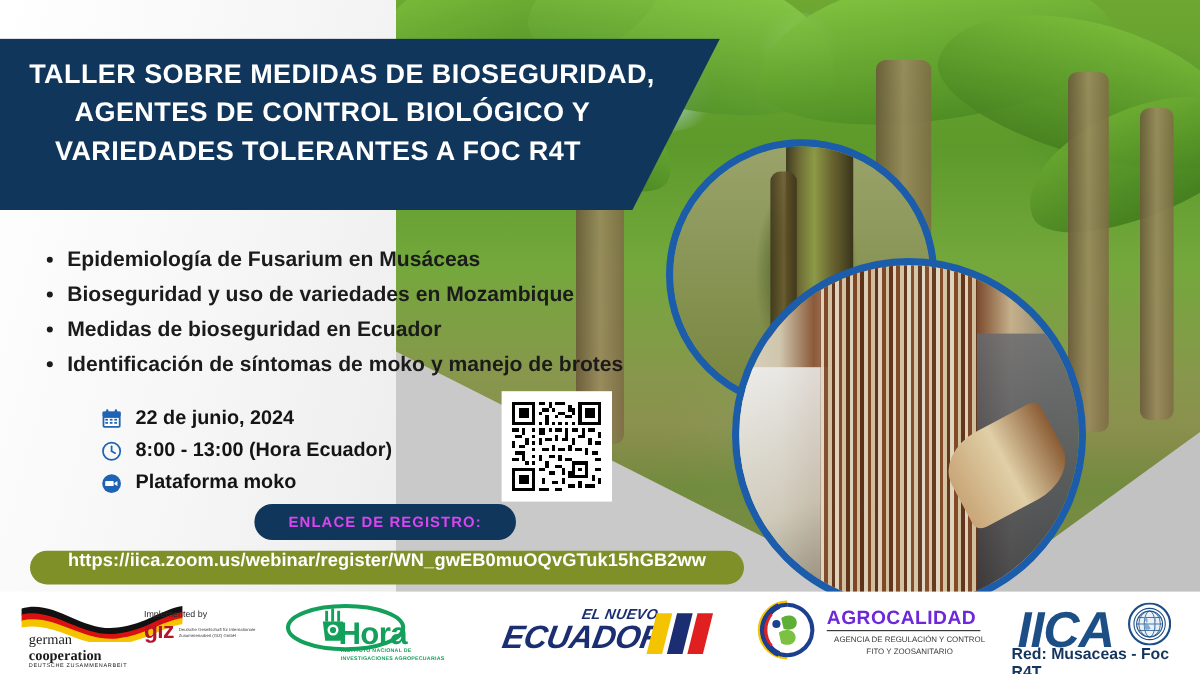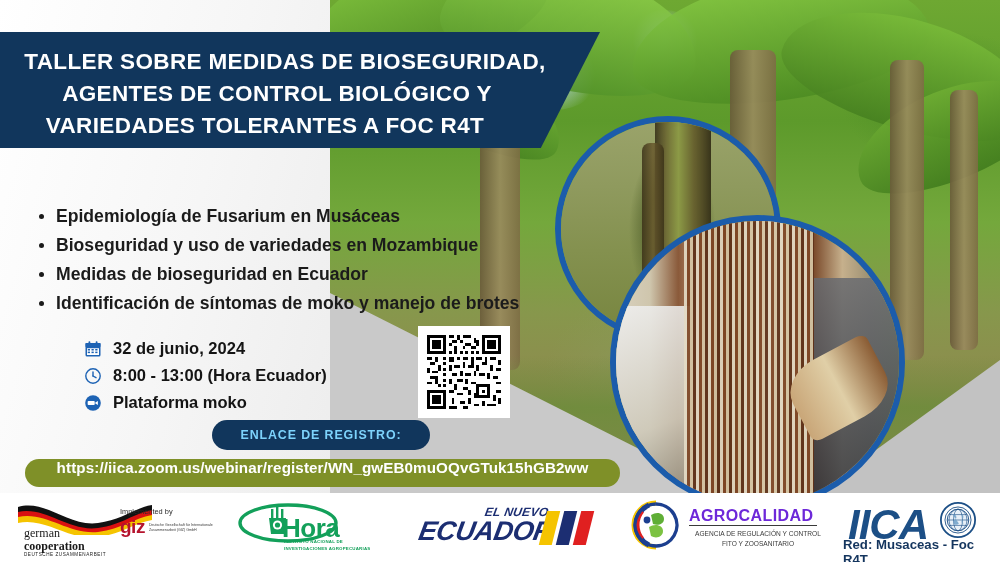--- a/index.html
+++ b/index.html
@@ -58,21 +58,21 @@
     clip-path:polygon(0 0, 0 100%, 420px 100%, 0 58%);
   }
   .gray-wedge .w2{
     position:absolute;left:0;top:0;width:100%;height:100%;
     background:#c2c2c2;
     clip-path:polygon(670px 360px, 670px 505px, 470px 505px);
   }
 
   
   .navy-panel{
-    position:absolute;left:0;top:32px;width:600px;height:116px;
+    position:absolute;left:0;top:32px;width:600px;height:143px;
     background:#11365c;
     clip-path:polygon(0 0, 540px 0, 600px 0, 527px 143px, 0 143px);
     z-index:4;
   }
   .navy-panel h1{
     margin:0;padding:14px 44px 0 14px;
     color:#ffffff;
     font-size:22.5px;line-height:1.42;
     font-weight:bold;letter-spacing:.35px;
     text-align:center;
@@ -129,21 +129,21 @@
   }
 
   
   .reg-btn{
     position:absolute;left:212px;top:420px;width:218px;height:30px;
     background:#11365c;border-radius:15px;z-index:6;
     display:flex;align-items:center;justify-content:center;
     border:none;cursor:pointer;padding:0;
   }
   .reg-btn span{
-    color:#7dd3fc;font-size:12.4px;font-weight:bold;letter-spacing:.9px;
+    color:#d946ef;font-size:12.4px;font-weight:bold;letter-spacing:.9px;
     font-family:"Liberation Sans", sans-serif;
   }
 
   
   .url-pill{
     position:absolute;left:25px;top:459px;width:595px;height:28px;
     background:#7f9028;border-radius:14px;z-index:6;
     display:flex;align-items:flex-start;justify-content:center;
     text-decoration:none;
   }
@@ -370,21 +370,21 @@
               <rect x="10" y="12" width="3" height="2"></rect>
               <rect x="15" y="12" width="3" height="2"></rect>
             <rect x="5" y="15.5" width="3" height="2"></rect>
               <rect x="10" y="15.5" width="3" height="2"></rect>
               <rect x="15" y="15.5" width="3" height="2"></rect>
           </g>
           <rect x="6" y="1.5" width="2.4" height="4" rx="1" fill="#1e63b4"></rect>
           <rect x="15.6" y="1.5" width="2.4" height="4" rx="1" fill="#1e63b4"></rect>
         </svg>
       </span>
-      <span class="txt">32 de junio, 2024</span>
+      <span class="txt">22 de junio, 2024</span>
     </div>
     <div class="row">
       <span class="ico">
         <svg width="18" height="18" viewBox="0 0 24 24" aria-hidden="true">
           <circle cx="12" cy="12" r="9.6" fill="none" stroke="#1e63b4" stroke-width="1.9"></circle>
           <line x1="12" y1="12" x2="12" y2="6.6" stroke="#1e63b4" stroke-width="1.9" stroke-linecap="round"></line>
           <line x1="12" y1="12" x2="16" y2="14.2" stroke="#1e63b4" stroke-width="1.9" stroke-linecap="round"></line>
         </svg>
       </span>
       <span class="txt">8:00 - 13:00 (Hora Ecuador)</span>

